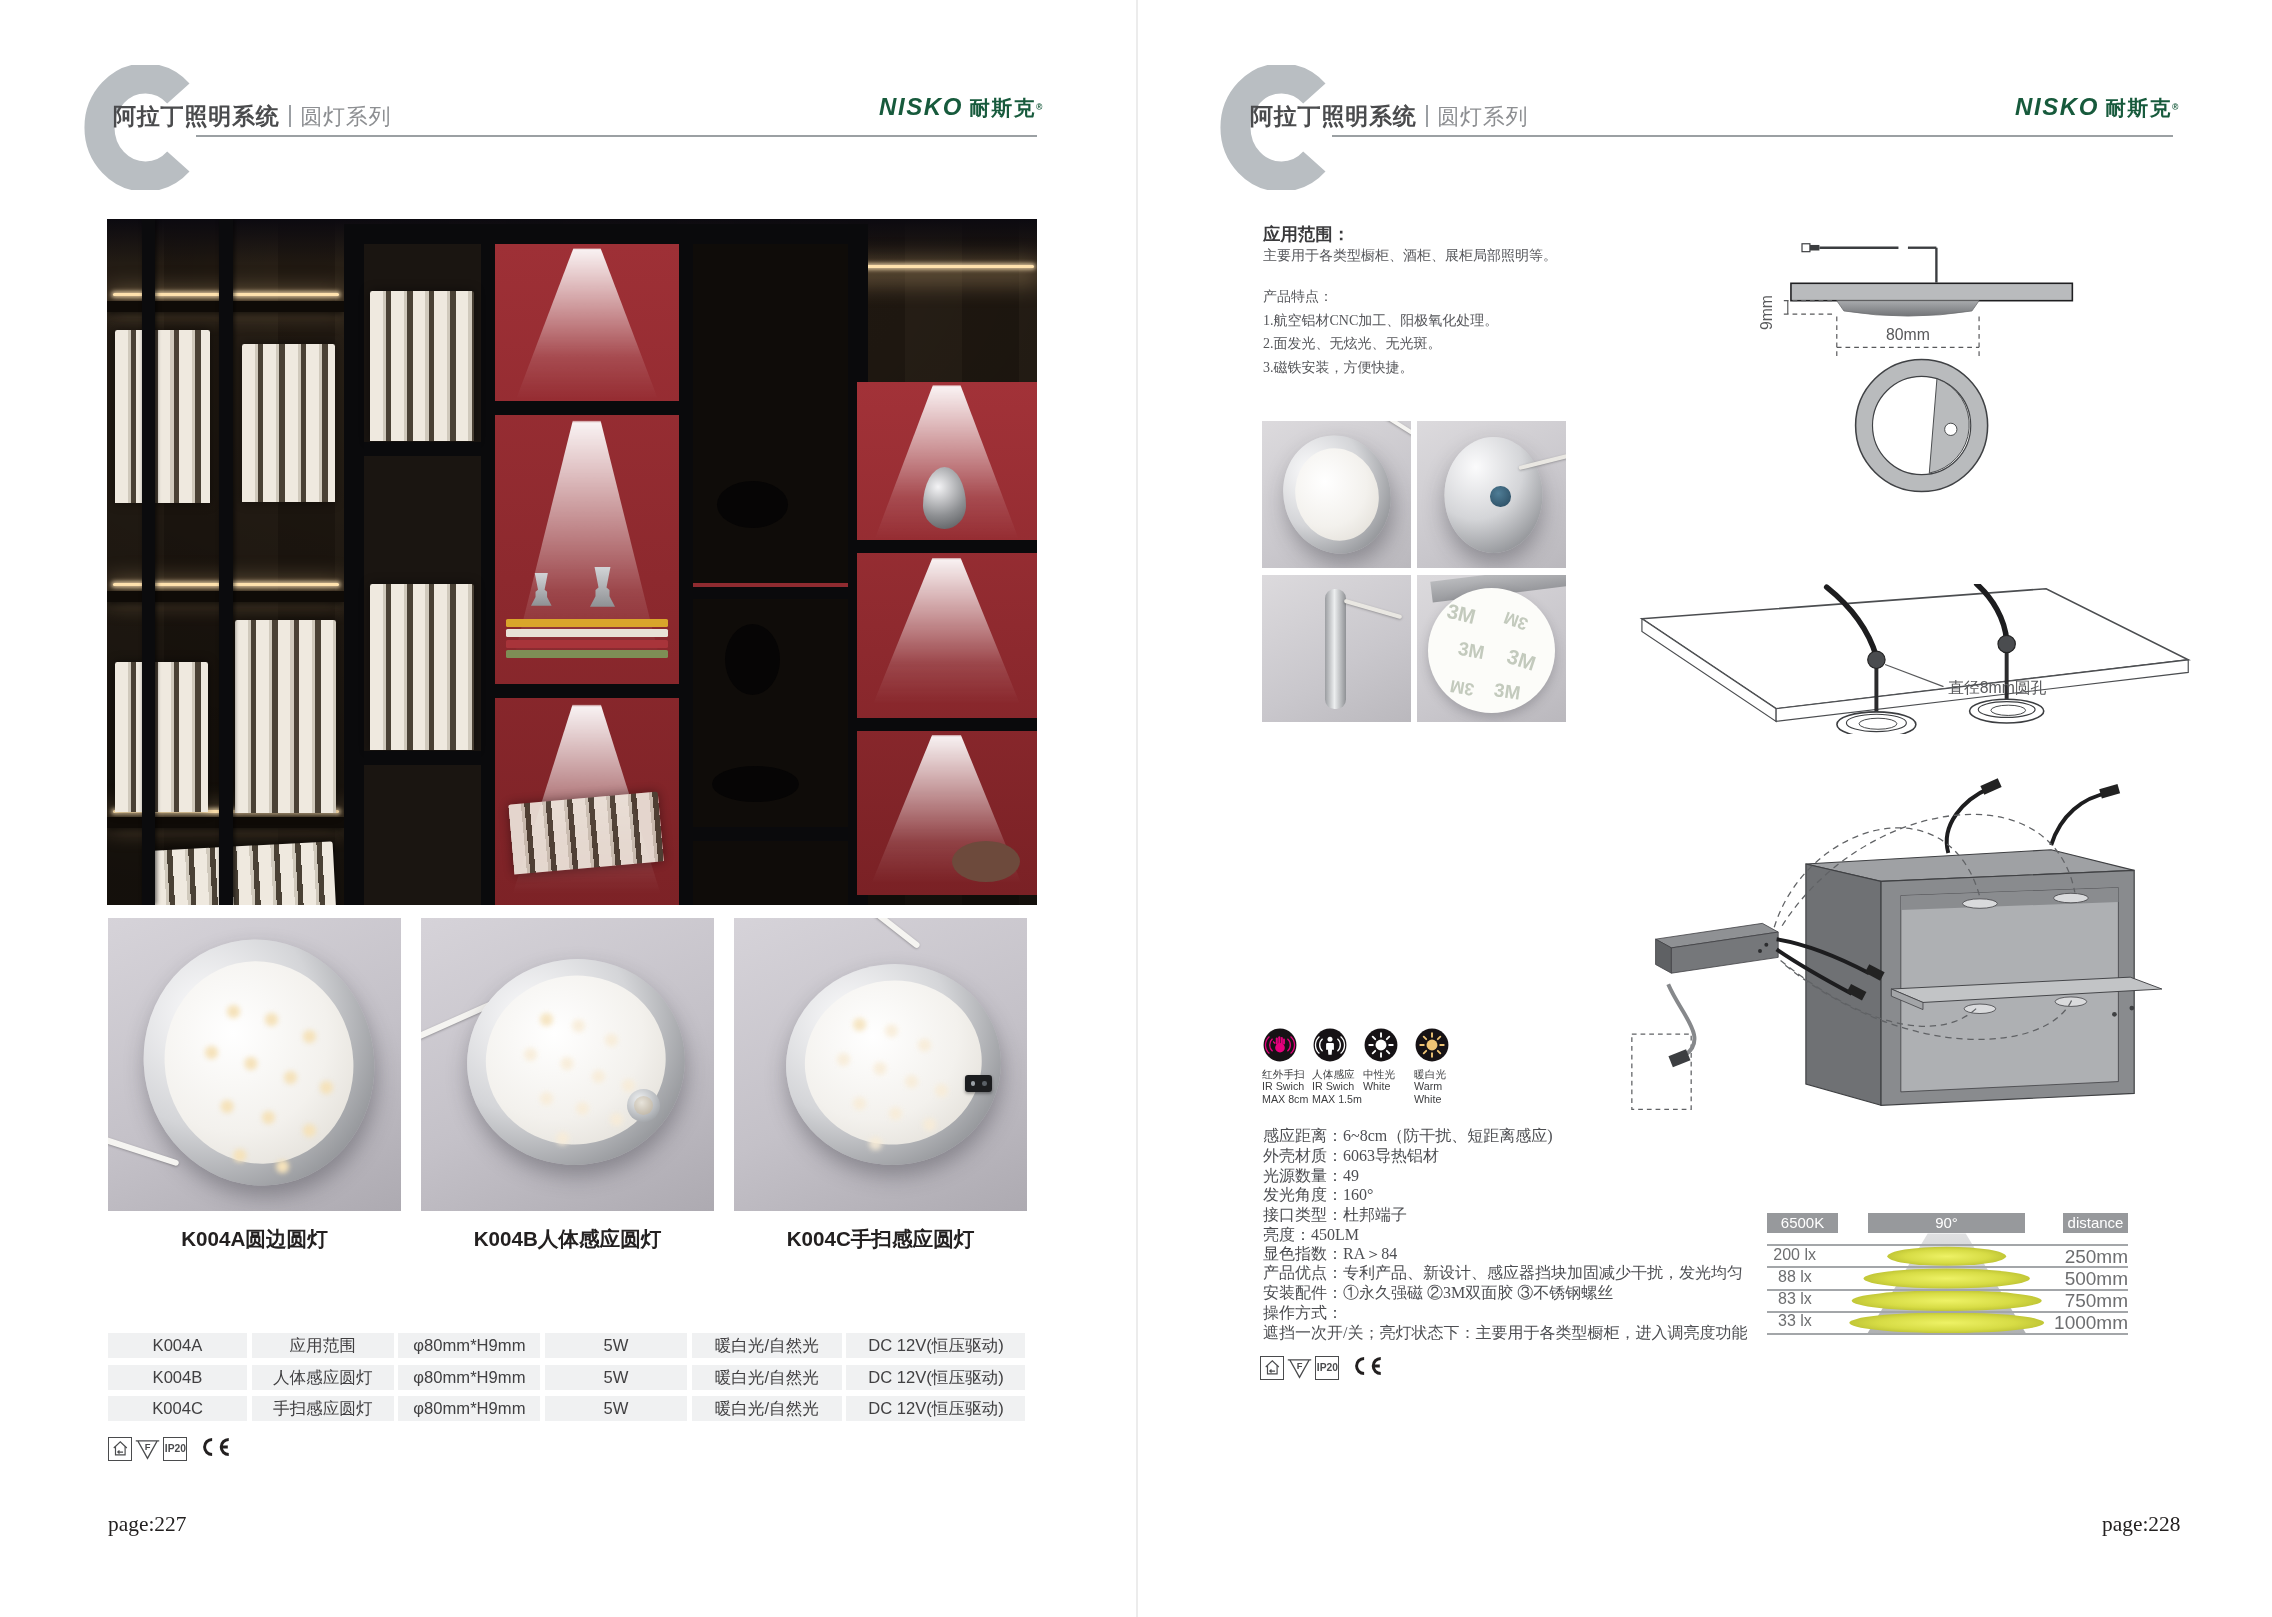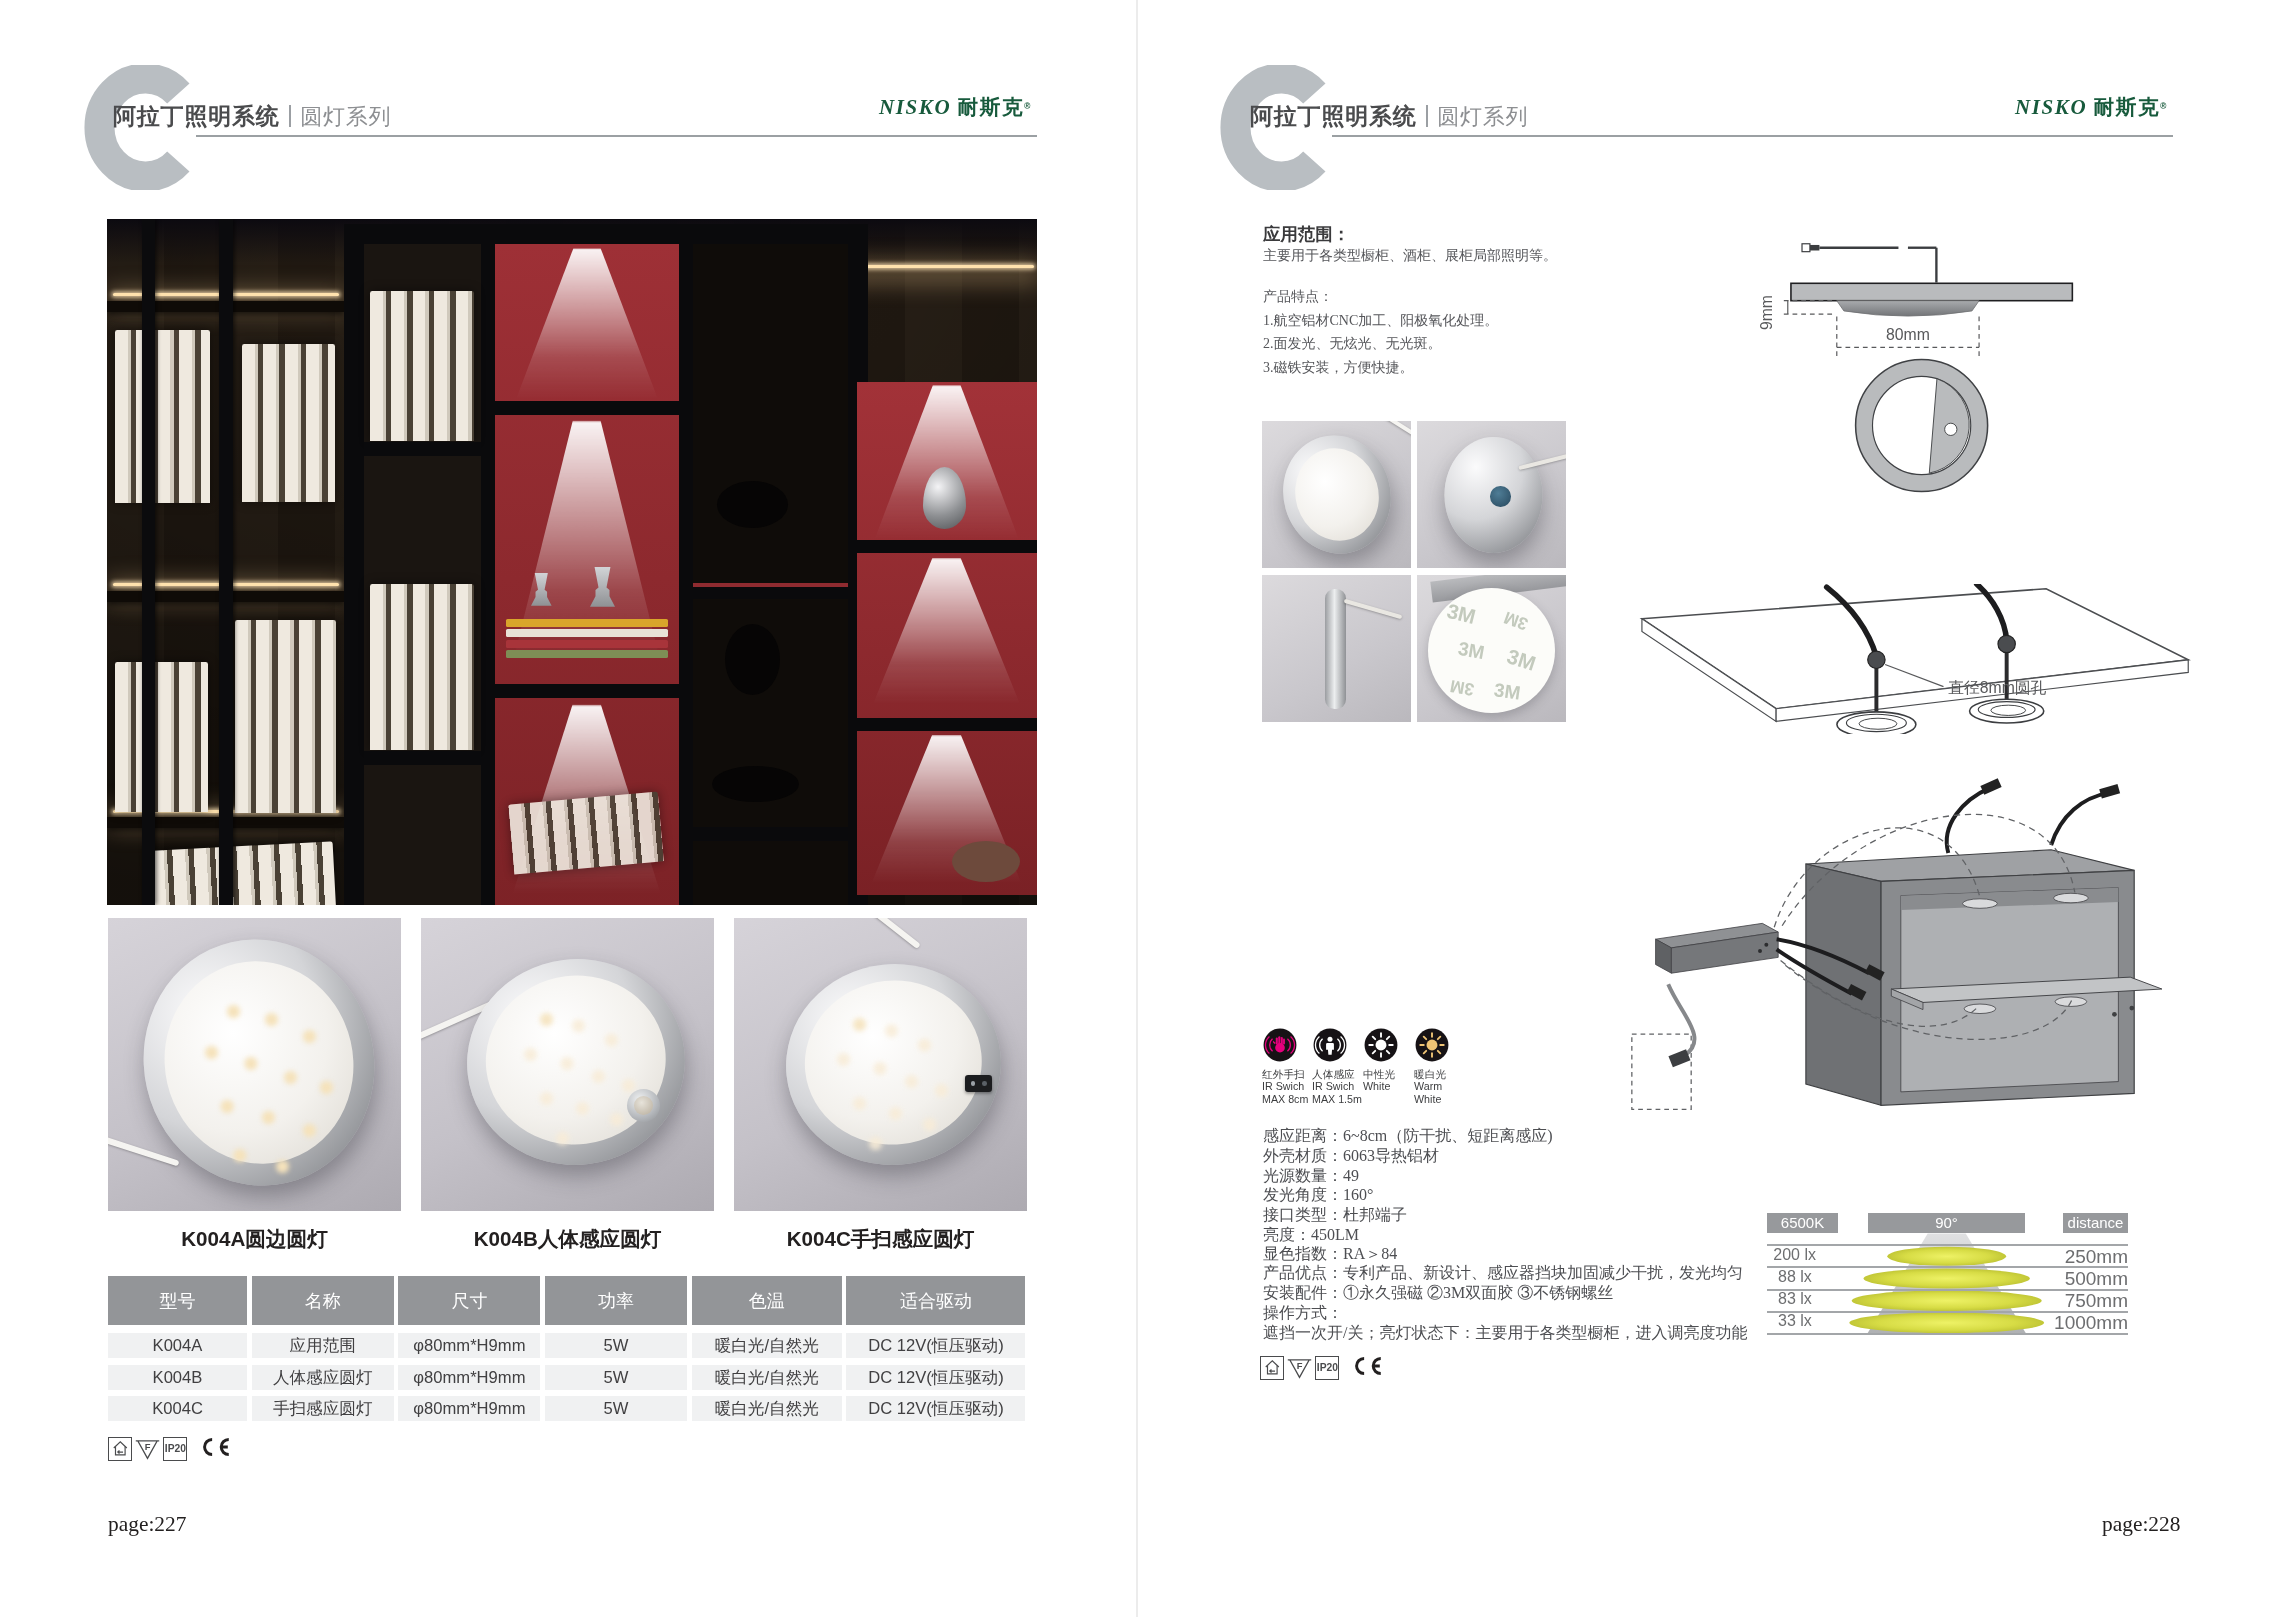--- a/index.html
+++ b/index.html
@@ -8,21 +8,21 @@
   .abs{position:absolute;}
   .serif{font-family:"Liberation Serif",serif;}
 
   
   .c-ring{width:117px;height:125px;}
   .hdr-title{font-size:23px;font-weight:bold;color:#4a4b4d;letter-spacing:0.8px;}
   .hdr-sep{display:inline-block;width:1.6px;height:22px;background:#9b9fa3;margin:0 9.5px;vertical-align:-3.2px;}
   .hdr-series{font-size:22px;color:#8d8f92;letter-spacing:0.8px;}
   .rule{height:1.6px;background:#9ba0a3;}
   .brand{font-weight:bold;color:#175a3c;white-space:nowrap;}
-  .brand .en{font-size:21px;letter-spacing:1.6px;font-style:italic;font-family:Liberation Serif, serif;}
+  .brand .en{font-size:24px;letter-spacing:1.6px;font-style:italic;}
   .brand .cn{font-size:20.6px;margin-left:6.3px;letter-spacing:1.6px;font-style:normal;}
   .brand .reg{font-size:8.7px;vertical-align:super;}
   .pgdiv{width:1.6px;background:#ececec;top:0;bottom:0;}
 
   
   .hero{left:107px;top:219px;width:930px;height:686px;overflow:hidden;
         background:
           radial-gradient(130% 95% at 50% 8%, rgba(0,0,0,.18), rgba(0,0,0,.62)),
           repeating-linear-gradient(90deg,#352a1e 0 57px,#2b2117 57px 114px),#2e241a;}
   .hero>*{position:absolute;}
@@ -209,28 +209,20 @@
       <div class="diff" style="left:19px;top:17.4px;right:19px;bottom:20.6px"></div>
     </div>
     <div class="leds" style="left:119px;top:100px;opacity:.85;box-shadow:32px 6.3px 0 #f8ecd7,65px 20.6px 0 #f8ecd7,-16px 35px 0 #f8ecd7,20.6px 44px 0 #f8ecd7,52px 57px 0 #f8ecd7,82px 66px 0 #f8ecd7,0px 79px 0 #f8ecd7,36px 89px 0 #f8ecd7,70px 100px 0 #f8ecd7,16px 119px 0 #f8ecd7"></div>
     <div class="sw" style="left:231px;top:157px"></div>
   </div>
 
   <div class="abs cap" style="left:108px">K004A圆边圆灯</div>
   <div class="abs cap" style="left:421px">K004B人体感应圆灯</div>
   <div class="abs cap" style="left:734px">K004C手扫感应圆灯</div>
 
-  <div class="abs trow" style="top:1276px">
-    <div class="tcell th w0">型号</div>
-    <div class="tcell th w1">名称</div>
-    <div class="tcell th w2">尺寸</div>
-    <div class="tcell th w3">功率</div>
-    <div class="tcell th w4">色温</div>
-    <div class="tcell th w5">适合驱动</div>
-  </div>
   <div class="abs trow" style="top:1333px">
     <div class="tcell td w0">K004A</div>
     <div class="tcell td w1">应用范围</div>
     <div class="tcell td w2">φ80mm*H9mm</div>
     <div class="tcell td w3">5W</div>
     <div class="tcell td w4">暖白光/自然光</div>
     <div class="tcell td w5">DC 12V(恒压驱动)</div>
   </div>
   <div class="abs trow" style="top:1365px">
     <div class="tcell td w0">K004B</div>

